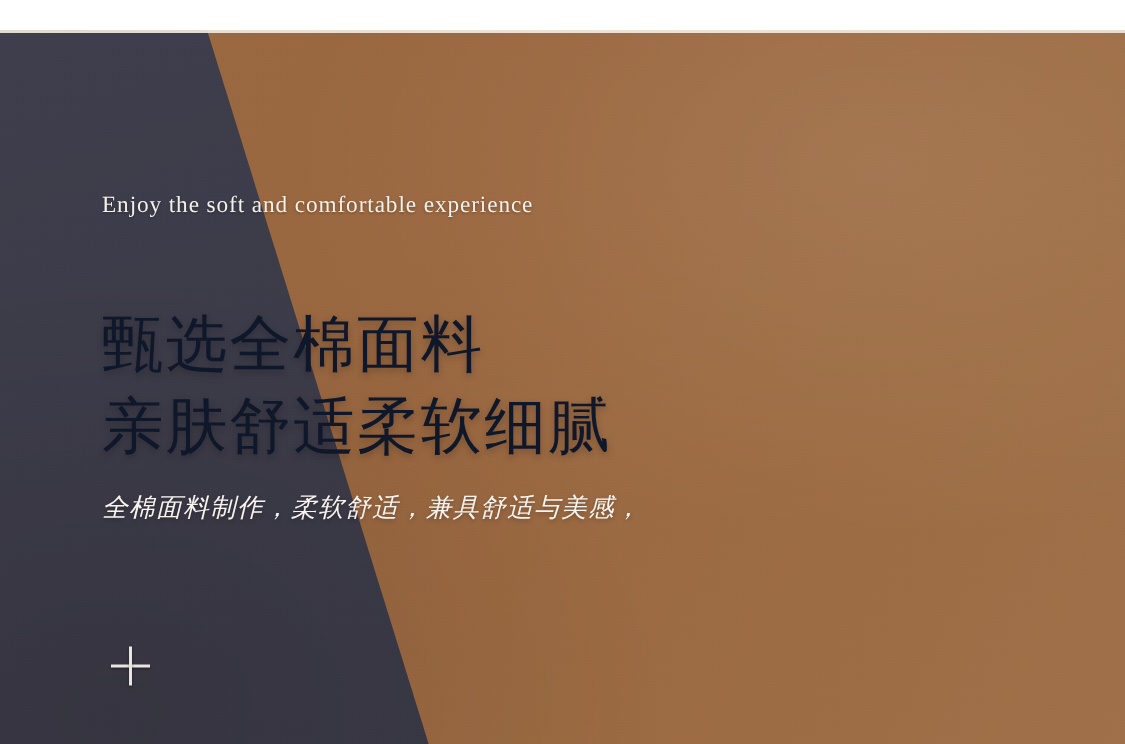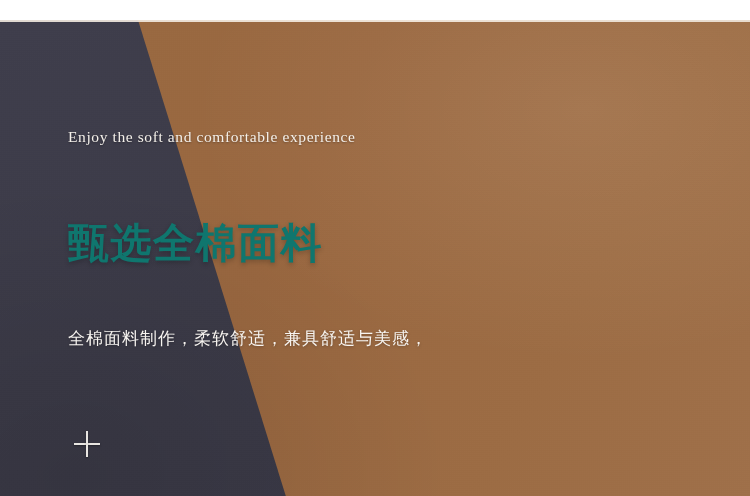--- a/index.html
+++ b/index.html
@@ -71,45 +71,45 @@
     font-family: "Liberation Serif", "DejaVu Serif", serif;
     font-size: 15.5px;
     letter-spacing: 0.6px;
     color: #f4f0ea;
     white-space: nowrap;
     text-shadow: 0 1px 2px rgba(0,0,0,0.30);
   }
 
   .headline {
     position: absolute;
-    top: 169px;
+    top: 155px;
     left: 0;
-    color: #0f766e;
+    color: #0f172a;
     font-size: 41px;
     line-height: 55px;
     letter-spacing: 1.5px;
-    font-weight: 700;
+    font-weight: 400;
     white-space: nowrap;
     text-shadow: 0 2px 5px rgba(0,0,0,0.24);
   }
   .headline .line { display: block; }
 
   .body-copy {
     position: absolute;
     top: 300px;
     left: 0;
     color: #f7f4f0;
     font-size: 17px;
     line-height: 37px;
     letter-spacing: 1px;
     font-weight: 500;
     white-space: nowrap;
     text-shadow: 0 1px 3px rgba(0,0,0,0.26);
   }
-  .body-copy .line { display: block; }
+  .body-copy .line { display: block; font-style: italic; }
 
   .plus-button {
     position: absolute;
     top: 411px;
     left: 6px;
     width: 26px;
     height: 26px;
     display: block;
     background: none;
     border: 0;
@@ -140,20 +140,21 @@
   <div class="bg-sheen"></div>
   <div class="bg-grain"></div>
   <div class="top-hairline"></div>
 
   <div class="content">
 
     <div class="eyebrow">Enjoy the soft and comfortable experience</div>
 
     <h1 class="headline">
       <span class="line">甄选全棉面料</span>
+      <span class="line">亲肤舒适柔软细腻</span>
     </h1>
 
     <div class="body-copy">
       <span class="line">全棉面料制作，柔软舒适，兼具舒适与美感，</span>
     </div>
 
     <button class="plus-button" aria-label="+">
       <span class="bar h"></span>
       <span class="bar v"></span>
     </button>

